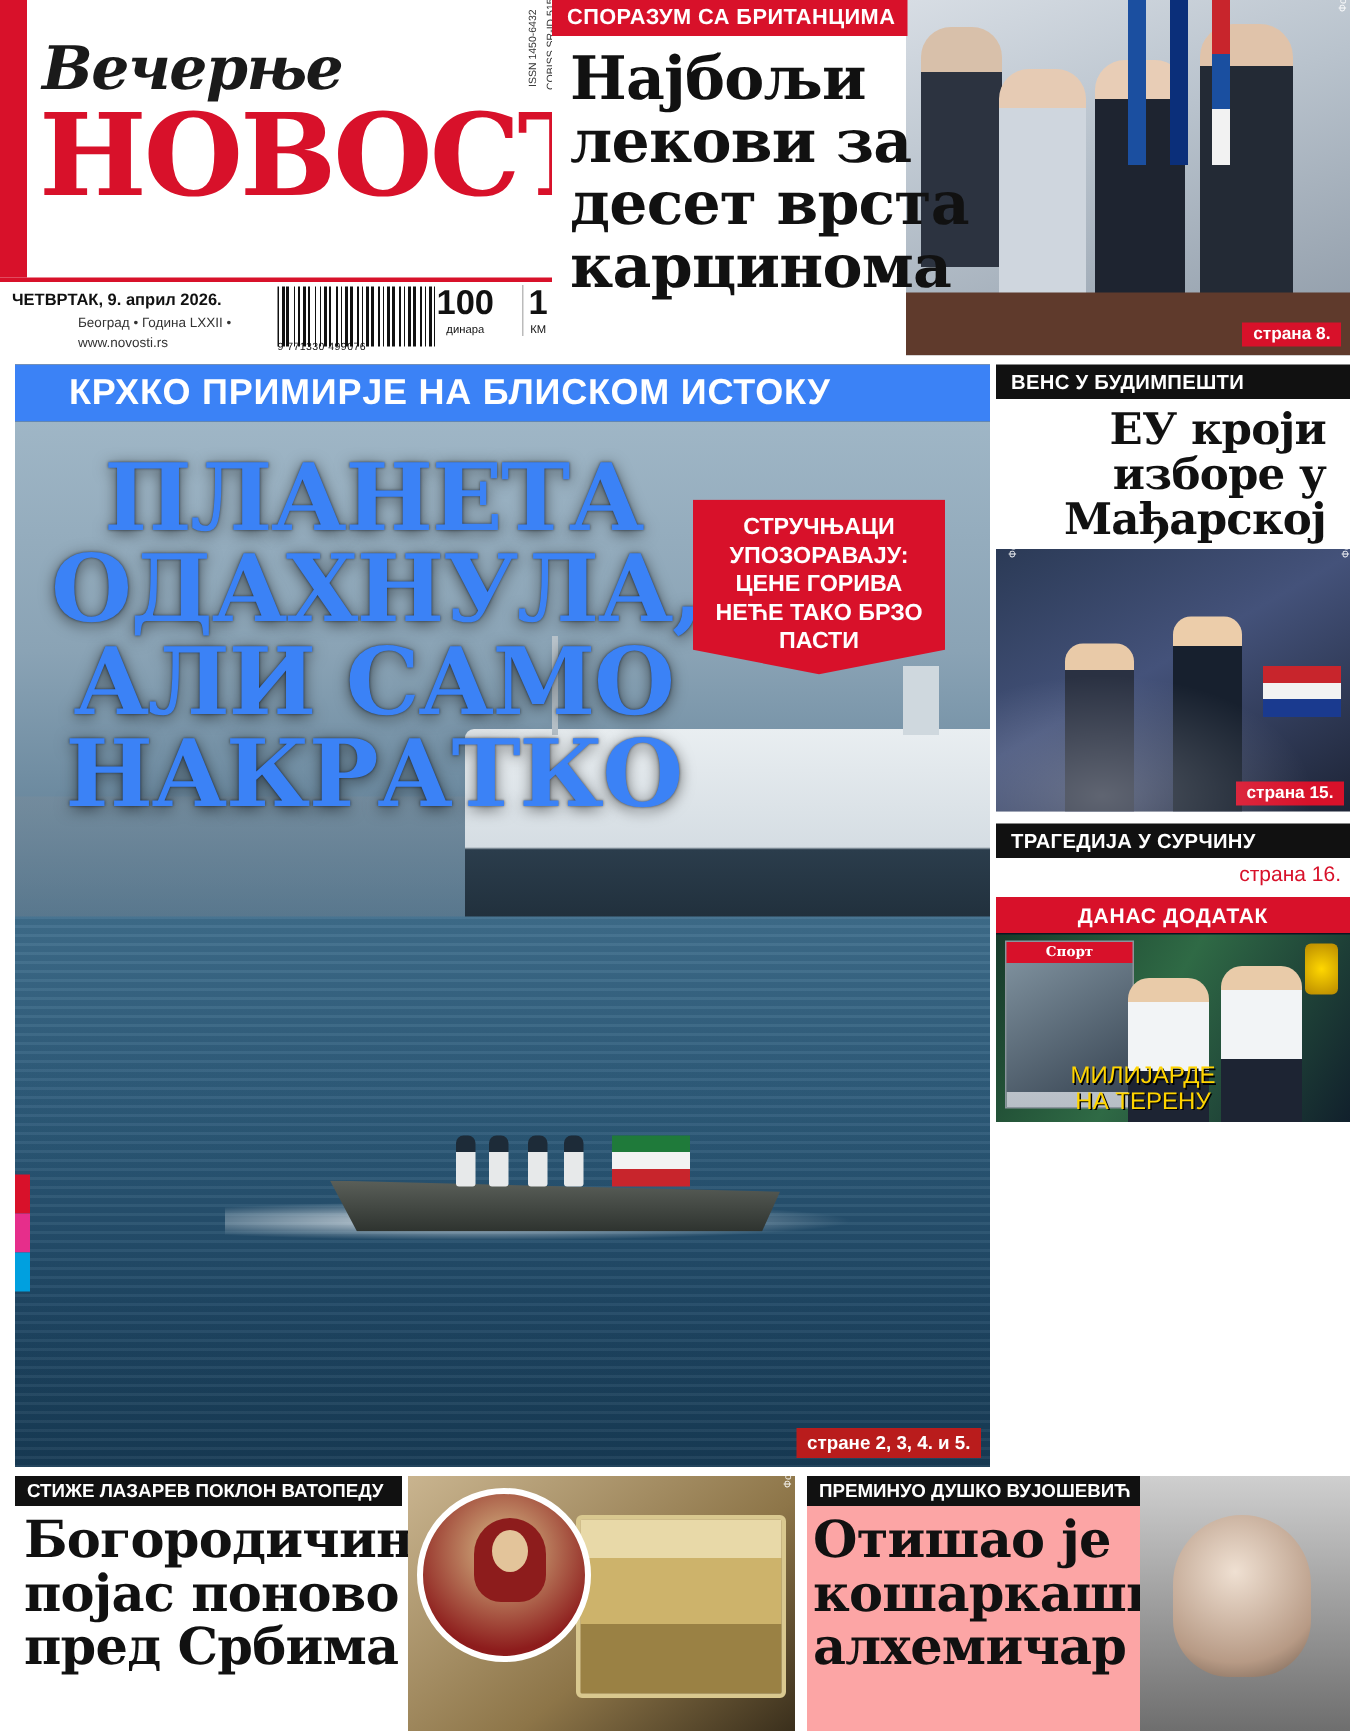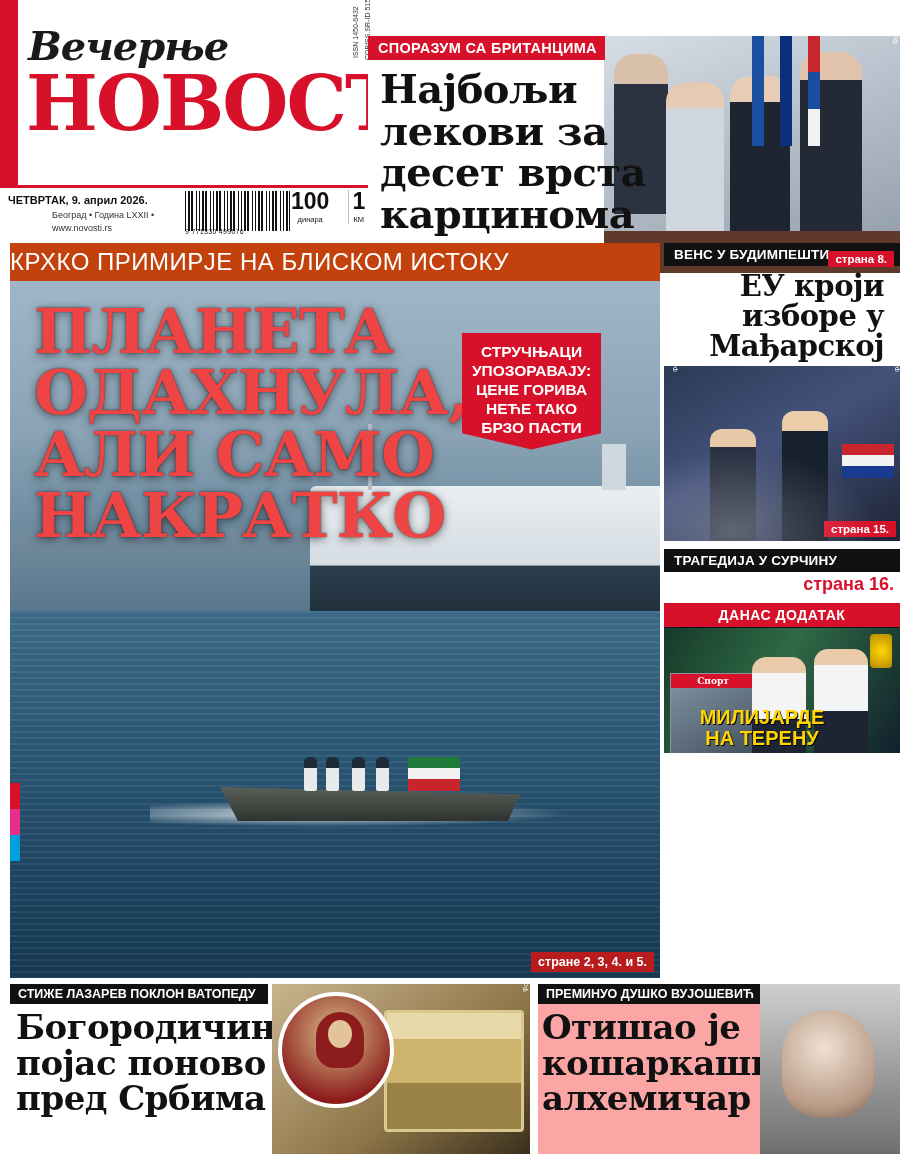--- a/index.html
+++ b/index.html
@@ -71,21 +71,21 @@
   .vert-small2 {
     position: absolute; left: 364px; top: 60px;
     font-size: 7px; color: #333;
     transform: rotate(-90deg); transform-origin: left top;
     white-space: nowrap; width: 120px;
   }
 
   
   .top-story {
     position: absolute; left: 368px; top: 0; width: 532px; height: 237px;
-    background: #fff; overflow: hidden; margin-top: 36px;
+    background: #fff; overflow: hidden;
   }
   .top-photo {
     position: absolute; right: 0; top: 0; width: 296px; height: 237px;
     background: linear-gradient(160deg,#d7dde4 0%,#b9c3cd 40%,#8d99a6 100%);
     overflow: hidden;
   }
   .kicker-red {
     display: inline-block; background: #d8112a; color: #fff;
     font-weight: bold; font-size: 14.5px; letter-spacing: 0.3px;
     padding: 4px 8px 4px 10px;
@@ -107,23 +107,23 @@
     white-space: nowrap; opacity: 0.9;
   }
 
   
   .lead {
     position: absolute; left: 10px; top: 243px; width: 650px; height: 735px;
     overflow: hidden; background: #0e2d4a;
   }
   .lead-kicker {
     position: absolute; left: 0; top: 0; width: 650px; height: 38px;
-    background: #c2410c; color: #fff; font-weight: normal;
+    background: #3b82f6; color: #fff; font-weight: bold;
     font-size: 24px; letter-spacing: 0.5px;
-    display: flex; align-items: center; 
+    display: flex; align-items: center; padding-left: 36px;
   }
   .lead-photo {
     position: absolute; left: 0; top: 38px; width: 650px; height: 697px;
     background:
       linear-gradient(to bottom, #9fb6c6 0%, #8aa3b5 22%, #5f7f96 42%, #3c6480 62%, #2a536e 80%, #1d4157 100%);
     overflow: hidden;
   }
   .sea {
     position: absolute; left: 0; top: 330px; width: 650px; height: 367px;
     background: linear-gradient(to bottom,#3e6d8b 0%,#2d5a79 35%,#1f4764 70%,#173a54 100%);
@@ -168,27 +168,28 @@
     background: linear-gradient(to bottom,#1d2b38 0 11px,#e7e9ea 11px 100%);
     border-radius: 5px 5px 2px 2px;
   }
   .boat .flag {
     position: absolute; left: 188px; bottom: 30px; width: 52px; height: 34px;
     background: linear-gradient(to bottom,#1f7a3a 33%,#f2f2f2 33% 66%,#c8252c 66%);
   }
   .lead-head {
     position: absolute; left: 24px; top: 58px; width: 430px;
     font-family: "DejaVu Serif", serif; font-weight: bold;
-    font-size: 62px; line-height: 0.99; color: #ef4444;
+    font-size: 62px; line-height: 0.99; color: #3b82f6;
     letter-spacing: -1px;
     text-shadow: 0 2px 10px rgba(0,0,0,0.55), 0 0 2px rgba(0,0,0,0.6);
     z-index: 4;
+    text-align: center;
   }
   .lead-badge {
-    position: absolute; left: 452px; top: 90px; width: 139px;
+    position: absolute; left: 452px; top: 90px; width: 168px;
     background: #d8112a; color: #fff; text-align: center;
     font-weight: bold; font-size: 15.5px; line-height: 1.22;
     padding: 10px 6px 12px; z-index: 6;
     clip-path: polygon(0 0, 100% 0, 100% 86%, 50% 100%, 0 86%);
   }
   .bullets {
     position: absolute; left: 22px; bottom: 52px; width: 610px;
     display: flex; gap: 28px; z-index: 6;
   }
   .bullet {
@@ -232,56 +233,55 @@
   .fig2 {
     position: absolute; bottom: 0; width: 46px; height: 112px;
     background: linear-gradient(to bottom,#e8c9ab 0 18px,#1b2230 18px 100%);
     border-radius: 12px 12px 0 0;
   }
   .r-pageref {
     position: absolute; right: 4px; bottom: 4px; background: #d8112a; color: #fff;
     font-weight: bold; font-size: 11.5px; padding: 2px 7px;
   }
   .r-pageref-plain {
-    text-align: right; color: #d8112a; font-weight: bold;
-    font-size: 18px; padding: 2px 6px 0 0;
+    text-align: right; color: #d8112a; font-weight: normal;
+    font-size: 14px; padding: 2px 6px 0 0;
   }
   .r-head-left { text-align: right; }
 
   .promo {
     position: relative; width: 236px; height: 150px; margin-top: 4px;
     background: #0d1622; overflow: hidden;
   }
   .promo-title {
     background: #d8112a; color: #fff; font-weight: bold; font-size: 14px;
     text-align: center; padding: 4px 0; letter-spacing: 0.5px;
   }
   .promo-body {
     position: absolute; left: 0; top: 25px; width: 236px; height: 125px;
     background: linear-gradient(120deg,#173a2a 0%,#2f6a45 45%,#11202c 100%);
   }
   .promo-cover {
     position: absolute; left: 6px; top: 4px; width: 86px; height: 112px;
     background: linear-gradient(to bottom,#e4e7ea,#b7bec6);
     border: 1px solid #8a939c;
-    margin-top: 41px;
   }
   .promo-cover .cov-mast {
     background: #d8112a; color: #fff; font-size: 9px; font-weight: bold;
     text-align: center; padding: 2px 0;
     font-family: "DejaVu Serif", serif;
   }
   .promo-player {
     position: absolute; bottom: 0; width: 54px; height: 96px;
     background: linear-gradient(to bottom,#e9cba9 0 16px,#f2f4f6 16px 62px,#1d2433 62px 100%);
     border-radius: 14px 14px 0 0;
   }
   .promo-strap {
     position: absolute; left: 0; bottom: 4px; width: 196px;
-    text-align: center; color: #ffd400; font-weight: bold; font-size: 20px;
+    text-align: center; color: #ffd400; font-weight: normal; font-size: 16px;
     line-height: 1.05; text-shadow: 1px 1px 0 #000;
   }
 
   
   .bl {
     position: absolute; left: 10px; top: 984px; width: 520px; height: 170px;
     overflow: hidden; background: #fff;
   }
   .bl .b-kicker {
     background: #111; color: #fff; font-weight: bold; font-size: 12.5px;

